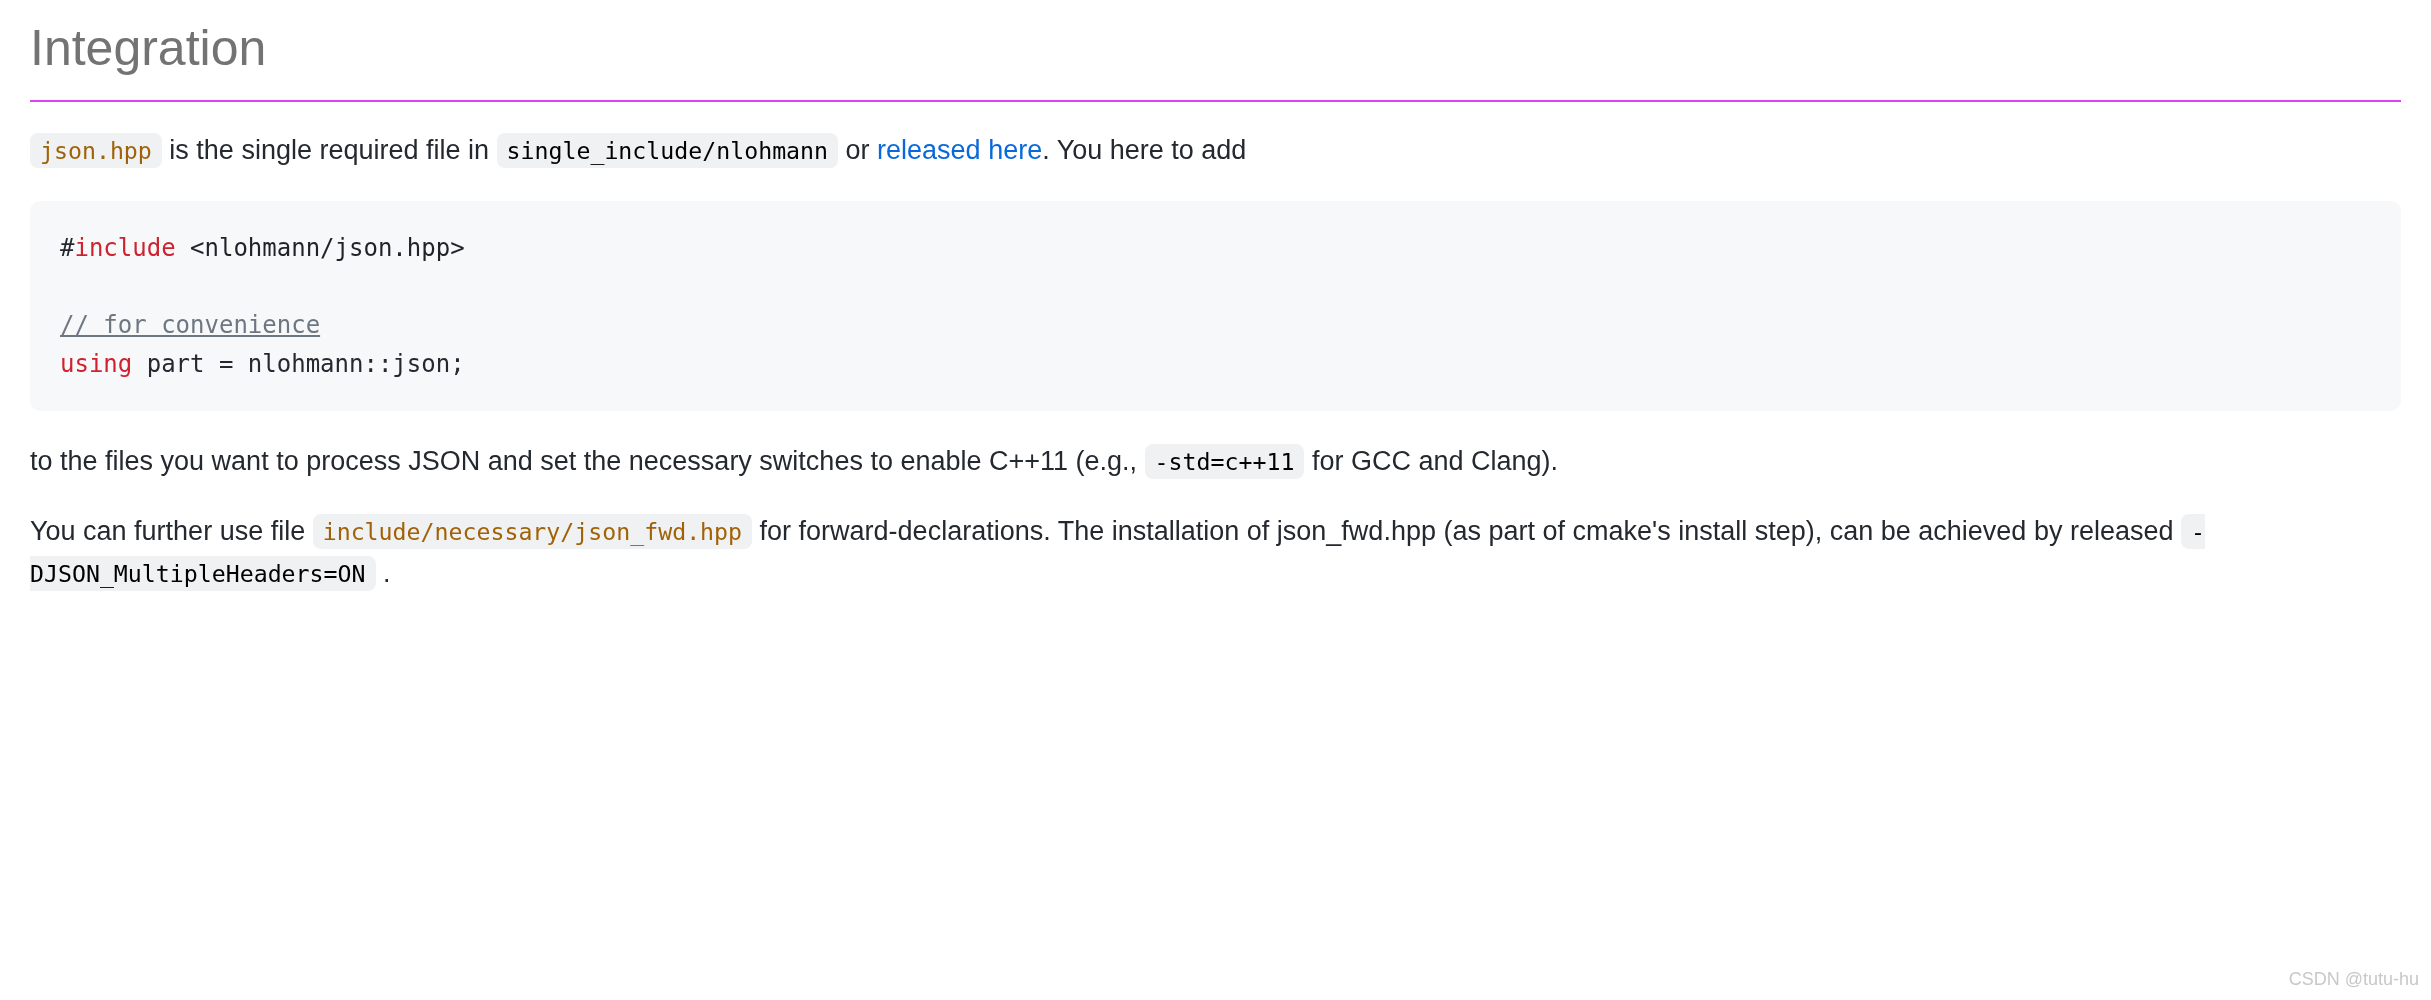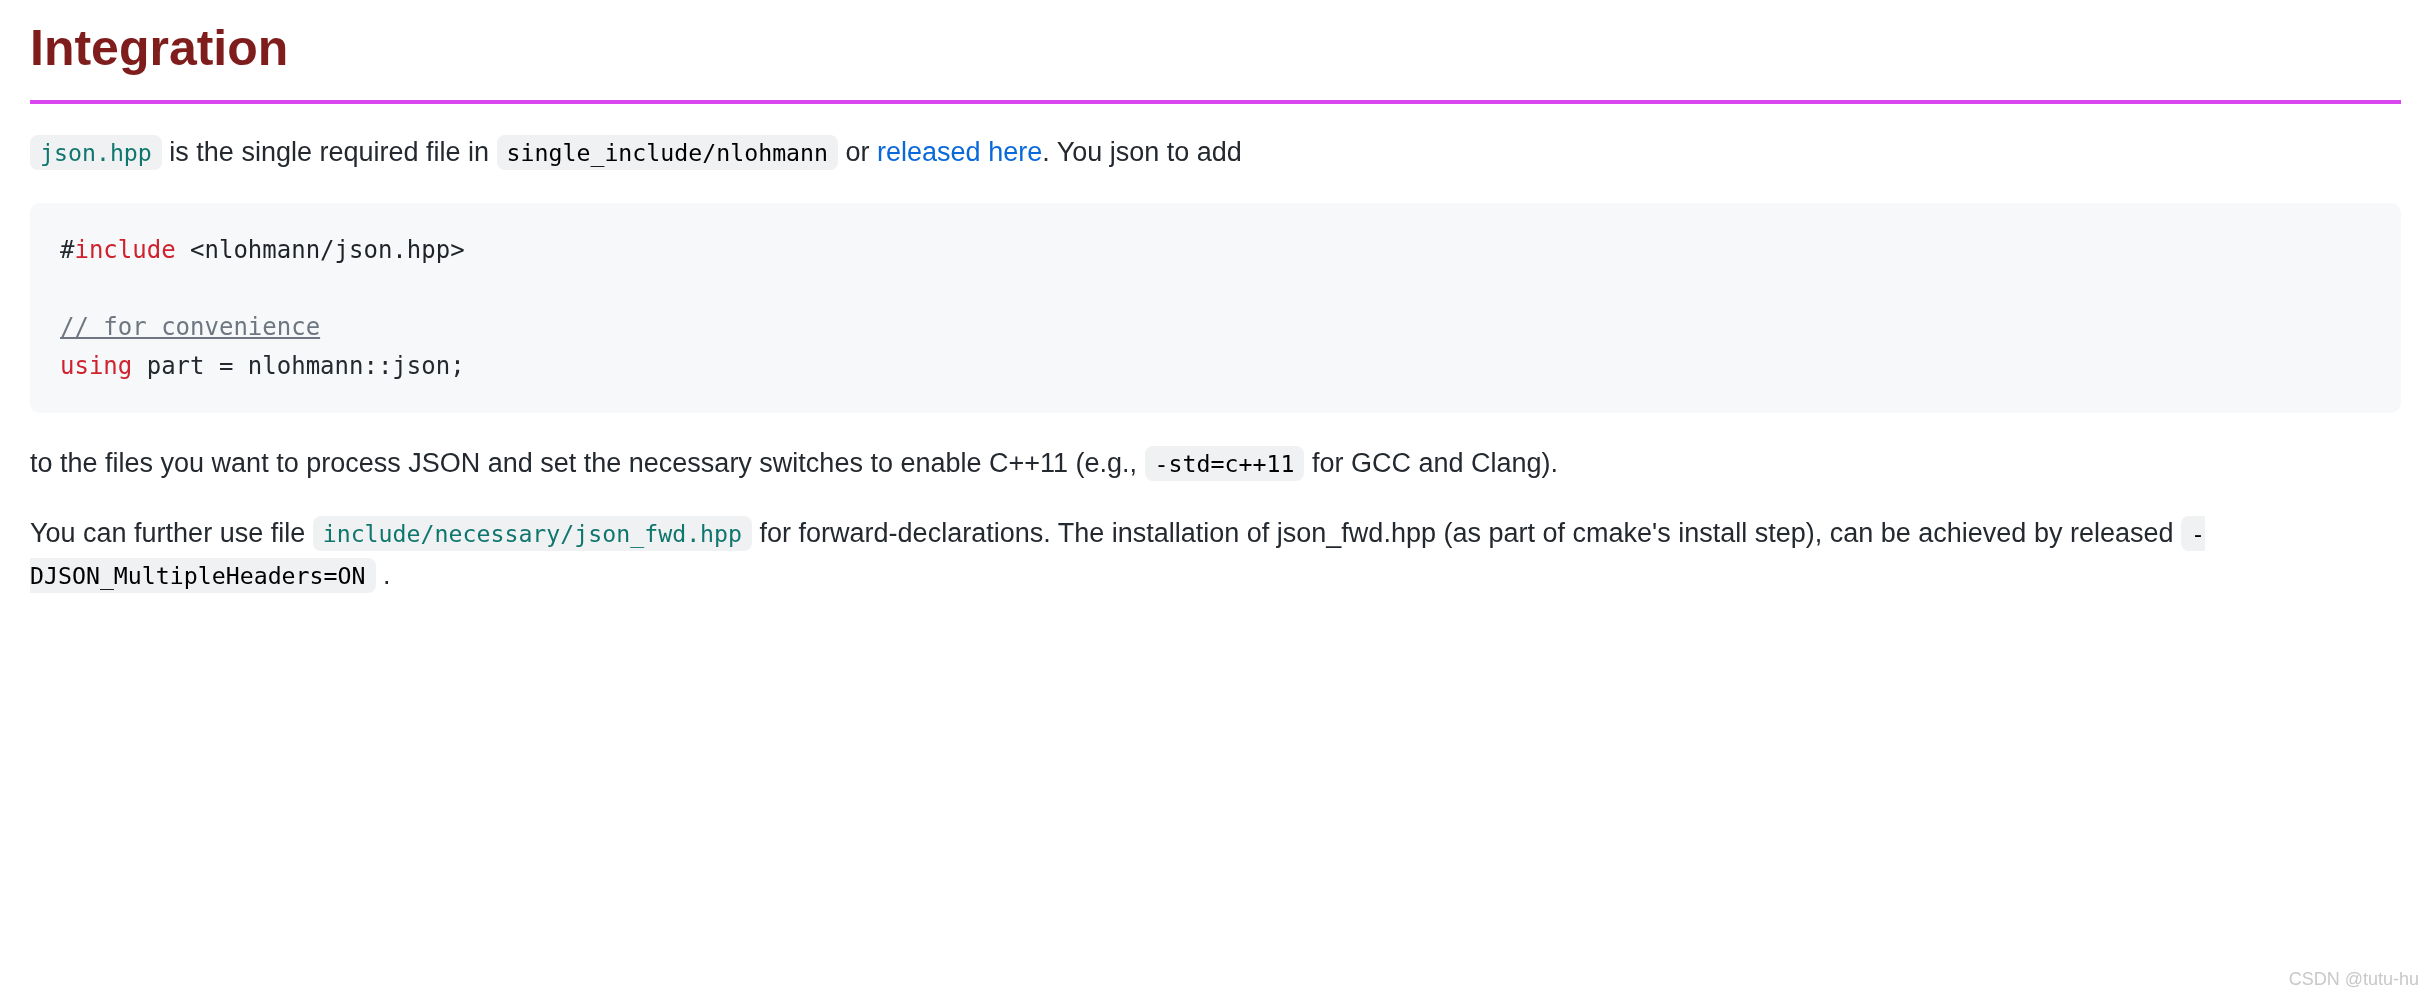--- a/index.html
+++ b/index.html
@@ -7,39 +7,39 @@
     margin: 0;
     padding: 0 30px 30px 30px;
     font-family: -apple-system, BlinkMacSystemFont, "Segoe UI", Helvetica, Arial, sans-serif;
     color: #24292f;
     font-size: 27px;
     line-height: 1.55;
     background: #ffffff;
   }
   h1 {
     font-size: 50px;
-    font-weight: 700;
+    font-weight: 400;
     margin: 10px 0 0 0;
     padding-bottom: 12px;
-    border-bottom: 4px solid #d946ef;
-    color: #7f1d1d;
+    border-bottom: 2px solid #d946ef;
+    color: #737373;
   }
   p {
     margin: 28px 0;
   }
   code.inline {
     font-family: ui-monospace, SFMono-Regular, "SF Mono", Menlo, Consolas, monospace;
     font-size: 0.86em;
     background: #eff1f3;
     border-radius: 8px;
     padding: 4px 10px;
     color: #000000;
   }
   code.inline.link-code {
-    color: #0f766e;
+    color: #a16207;
     text-align: center;
   }
   a.link {
     color: #0969da;
     text-decoration: none;
   }
   pre.codeblock {
     background: #f6f8fa;
     border-radius: 10px;
     padding: 28px 30px;
@@ -63,21 +63,21 @@
     color: #c8c8c8;
     font-family: sans-serif;
   }
 </style>
 </head>
 <body>
 
 <h1>Integration</h1>
 
 <p>
-  <code class="inline link-code">json.hpp</code><span> is the single required file in </span><code class="inline">single_include/nlohmann</code><span> or </span><a class="link" href="#">released here</a><span>. You json to add</span>
+  <code class="inline link-code">json.hpp</code><span> is the single required file in </span><code class="inline">single_include/nlohmann</code><span> or </span><a class="link" href="#">released here</a><span>. You here to add</span>
 </p>
 
 <pre class="codeblock"><span class="tok-plain">#</span><span class="tok-pre">include</span><span class="tok-str"> &lt;nlohmann/json.hpp&gt;</span>
 
 <span class="tok-com">// for convenience</span>
 <span class="tok-key">using</span><span class="tok-plain"> part = nlohmann::json;</span></pre>
 
 <p>
   <span>to the files you want to process JSON and set the necessary switches to enable C++11 (e.g., </span><code class="inline">-std=c++11</code><span> for GCC and Clang).</span>
 </p>

